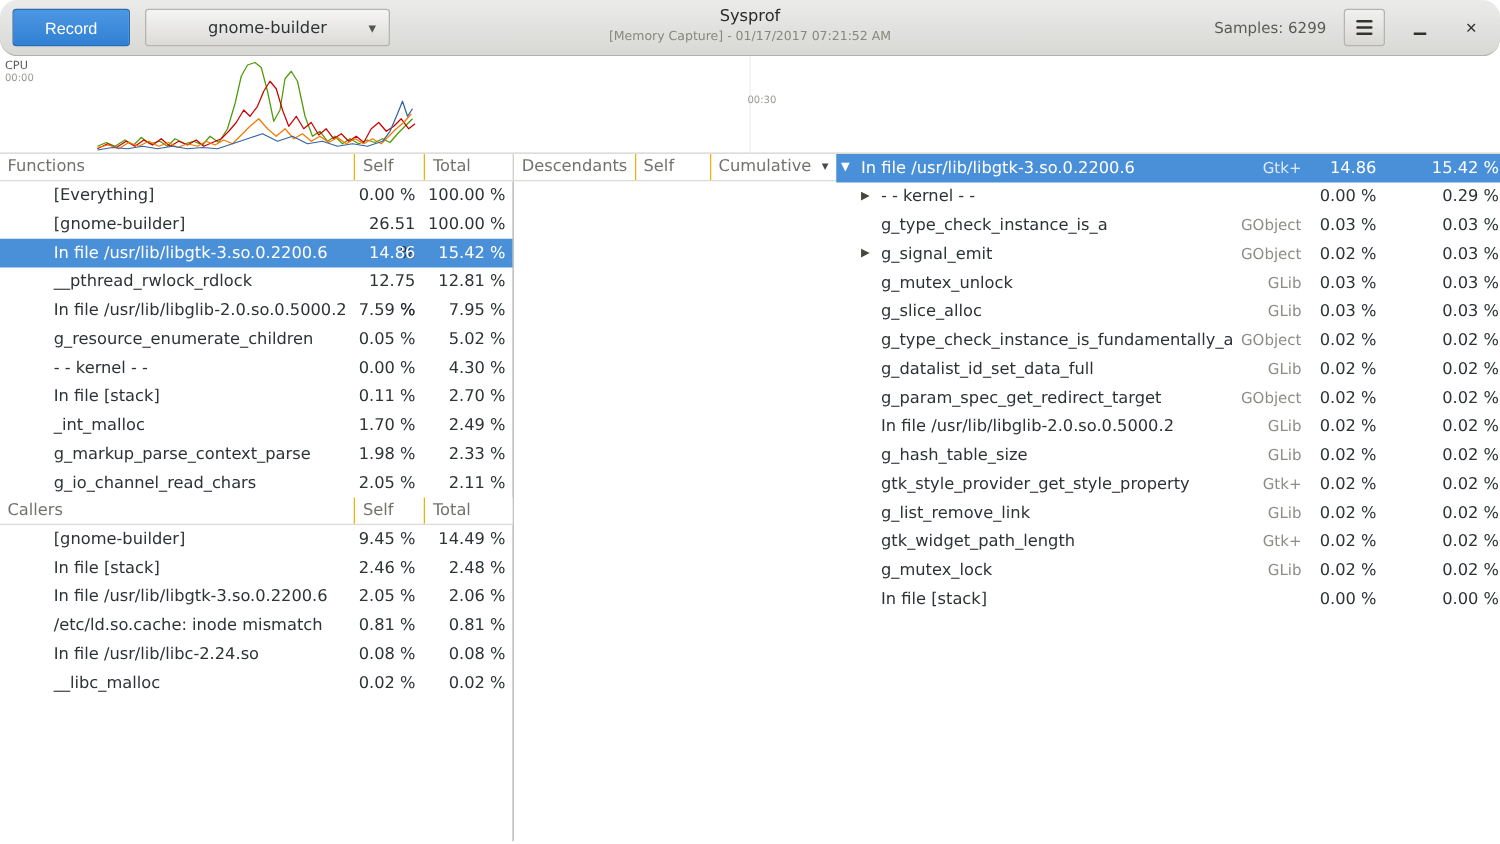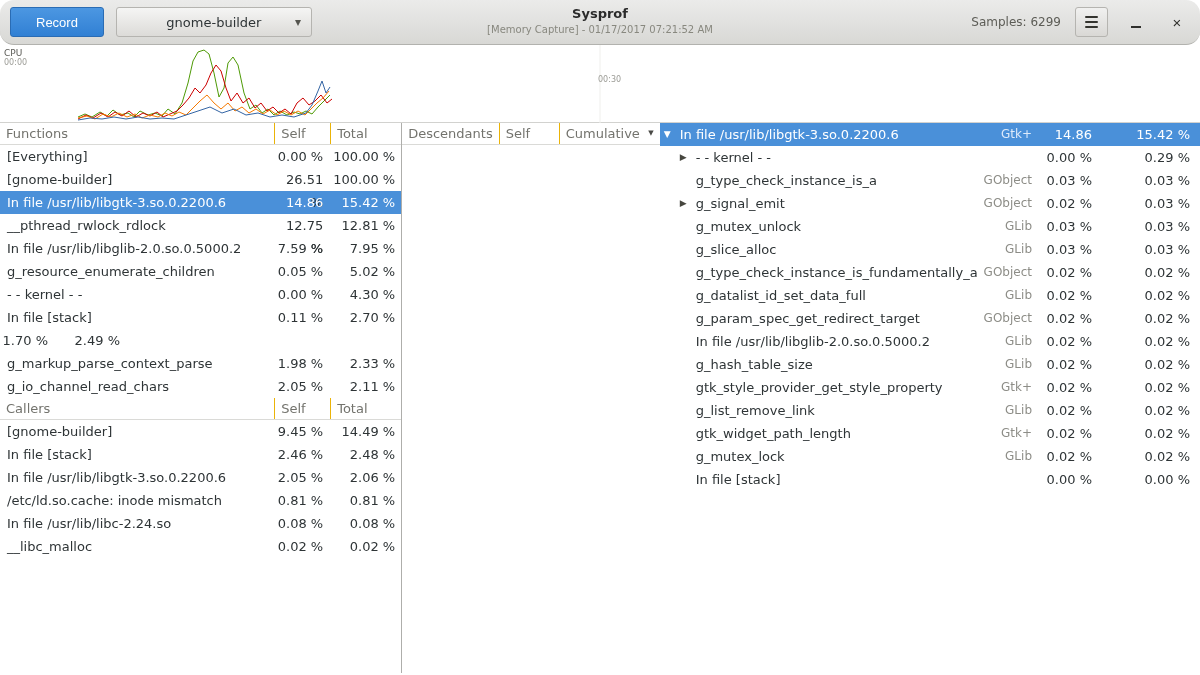--- a/index.html
+++ b/index.html
@@ -9,21 +9,21 @@
   
   .headerbar{position:relative;height:45px;background:linear-gradient(to bottom,#ebebea,#d8d8d5);
     border-bottom:1px solid #b2b2ae;display:flex;align-items:center;padding:0 10px;border-radius:14px;}
   .record-btn{height:30px;padding:0 25px;font-size:13px;color:#fff;
     background:linear-gradient(to bottom,#4c97e2,#3180d4);border:1px solid #2a6cb4;border-radius:3px;cursor:pointer;}
   .combo{position:relative;height:30px;width:196px;margin-left:12px;font-size:13px;color:#2e3436;
     background:linear-gradient(to bottom,#f5f5f4,#dcdbd8);border:1px solid #b5b4b0;border-radius:3px;
     display:flex;align-items:center;justify-content:center;cursor:pointer;}
   .combo .arrow{position:absolute;right:10px;top:7px;color:#55554f;font-size:12px;}
   .title-block{position:absolute;left:50%;top:6px;transform:translateX(-50%);text-align:center;pointer-events:none;}
-  .title{font-size:13px;font-weight:bold;color:#2b2b2b;}
+  .title{font-size:13px;font-weight:normal;color:#2b2b2b;}
   .subtitle{font-size:10px;color:#88887f;margin-top:3px;}
   .header-right{margin-left:auto;display:flex;align-items:center;}
   .samples{font-size:12px;color:#5c5c56;margin-right:14px;}
   .menu-btn{width:33px;height:30px;background:linear-gradient(to bottom,#f1f1f0,#d9d8d5);
     border:1px solid #b5b4b0;border-radius:3px;display:flex;align-items:center;justify-content:center;cursor:pointer;}
   .bars{display:flex;flex-direction:column;gap:3px;}
   .bars i{display:block;width:13px;height:2px;background:#34342f;border-radius:1px;}
   .winctl{width:26px;height:26px;margin-left:15px;border:none;background:transparent;
     display:flex;align-items:center;justify-content:center;cursor:pointer;color:#30302c;font-size:15px;padding:0;}
   .minbar{display:block;width:10px;height:2px;background:#30302c;margin-top:10px;}
@@ -42,21 +42,21 @@
 
   .thead{display:flex;height:22px;line-height:21px;background:#fff;border-bottom:1px solid #dadad7;
     font-size:13px;color:#73736d;flex:none;}
   .hcell{border-right:1px solid #eab308;padding:0 6px;overflow:hidden;white-space:nowrap;cursor:pointer;}
   .hcell:last-child{border-right:none;}
   .hcell.grow{flex:1;}
   .hcell.sorted{display:flex;justify-content:space-between;align-items:center;}
   .sort{font-size:7px;color:#4a4a46;margin-left:4px;}
 
   .frow{display:flex;height:23px;line-height:23px;font-size:13px;}
-  .frow .name{flex:1;padding:0 7px;white-space:nowrap;overflow:hidden;}
+  .frow .name{flex:1;padding:0 7px;white-space:nowrap;overflow:hidden;margin-left:36px;}
   .frow .self{width:56px;flex:none;text-align:right;padding-right:8px;}
   .frow .total{width:70px;flex:none;text-align:right;padding-right:6px;}
   .fw-self{width:56px;flex:none;}
   .fw-total{width:70px;flex:none;gap:44px;}
 
   .drow{display:flex;height:23px;line-height:23px;font-size:13px;padding-left:4px;}
   .drow .expander{width:16px;flex:none;font-size:9px;color:#46463f;cursor:pointer;}
   .drow .name{flex:1;white-space:nowrap;overflow:hidden;padding-right:6px;}
   .drow .cat{flex:none;font-size:12px;color:#8d8d87;padding-right:8px;}
   .drow .self{width:60px;flex:none;text-align:right;padding-right:8px;}
@@ -172,20 +172,21 @@
               <span class="total">4.30 %</span>
             </div>
 
             <div class="frow">
               <span class="name">In file [stack]</span>
               <span class="self">0.11 %</span>
               <span class="total">2.70 %</span>
             </div>
 
             <div class="frow">
+              <span class="name">_int_malloc</span>
               <span class="self">1.70 %</span>
               <span class="total">2.49 %</span>
             </div>
 
             <div class="frow">
               <span class="name">g_markup_parse_context_parse</span>
               <span class="self">1.98 %</span>
               <span class="total">2.33 %</span>
             </div>
 

